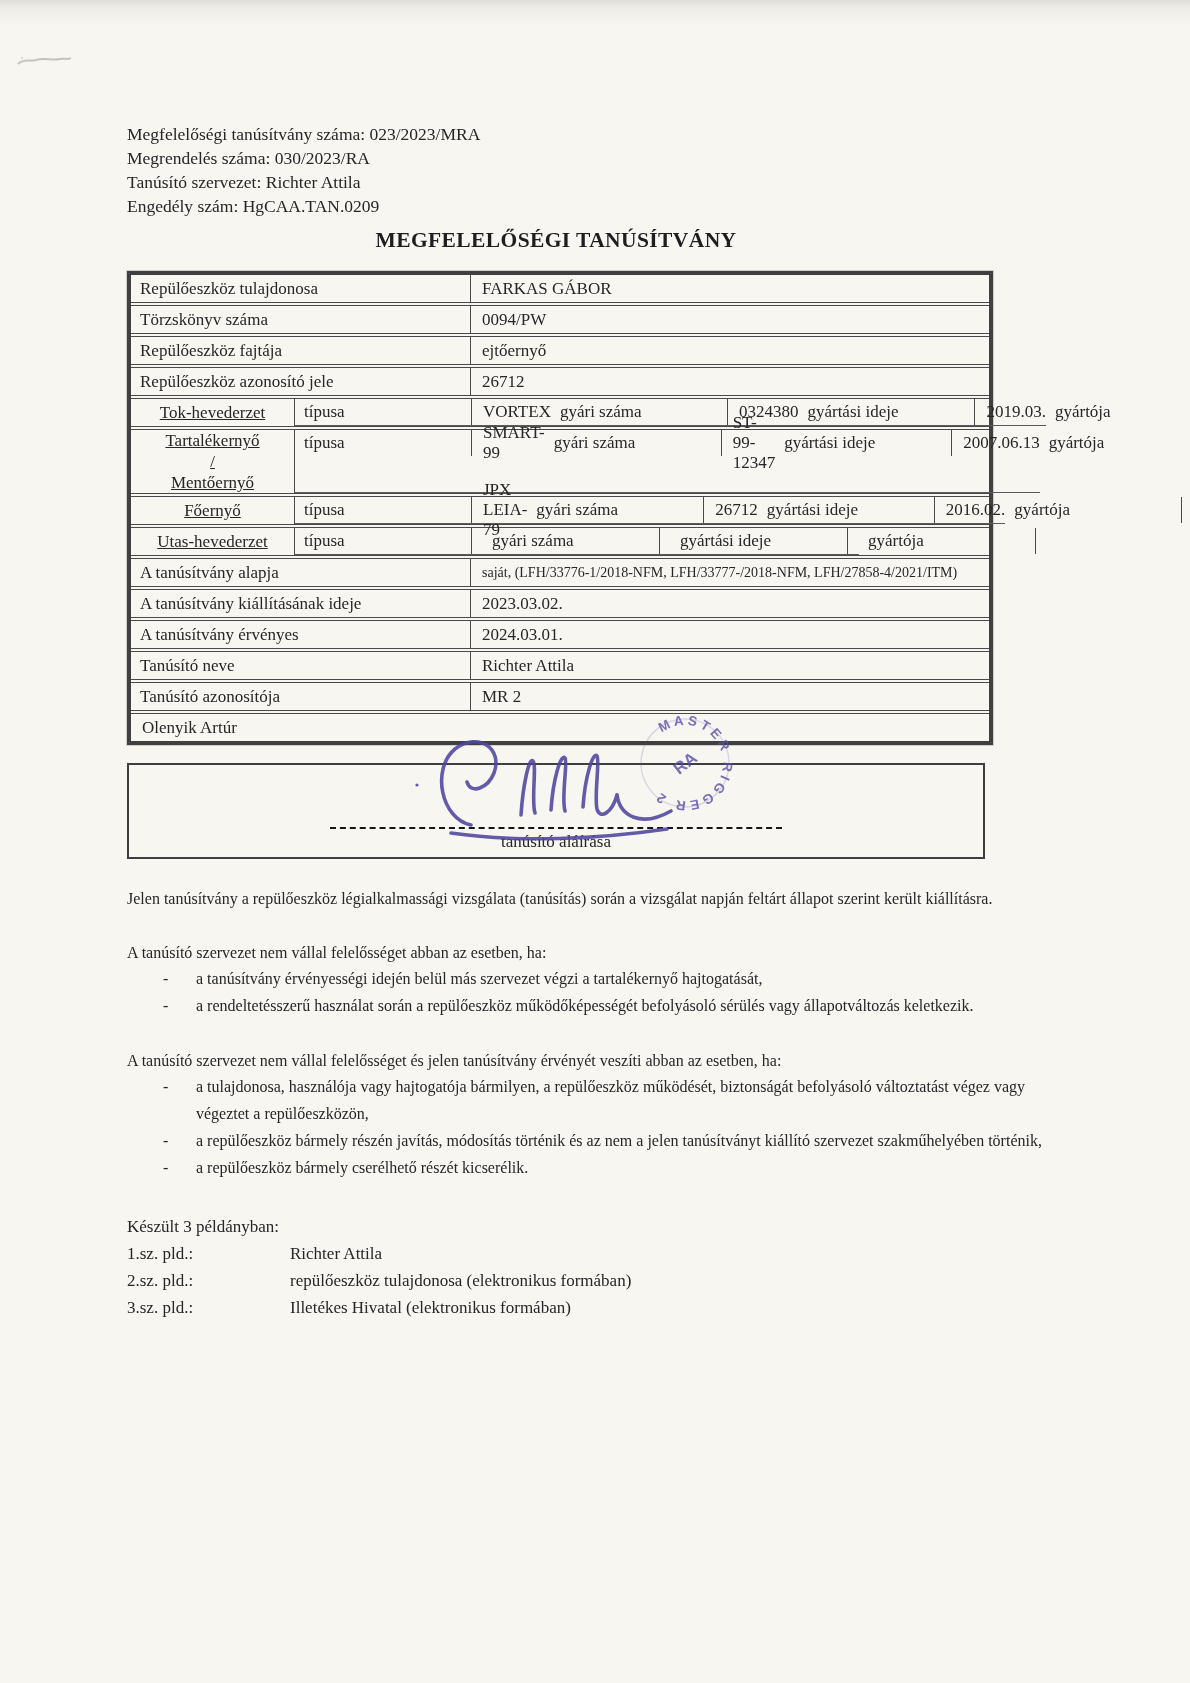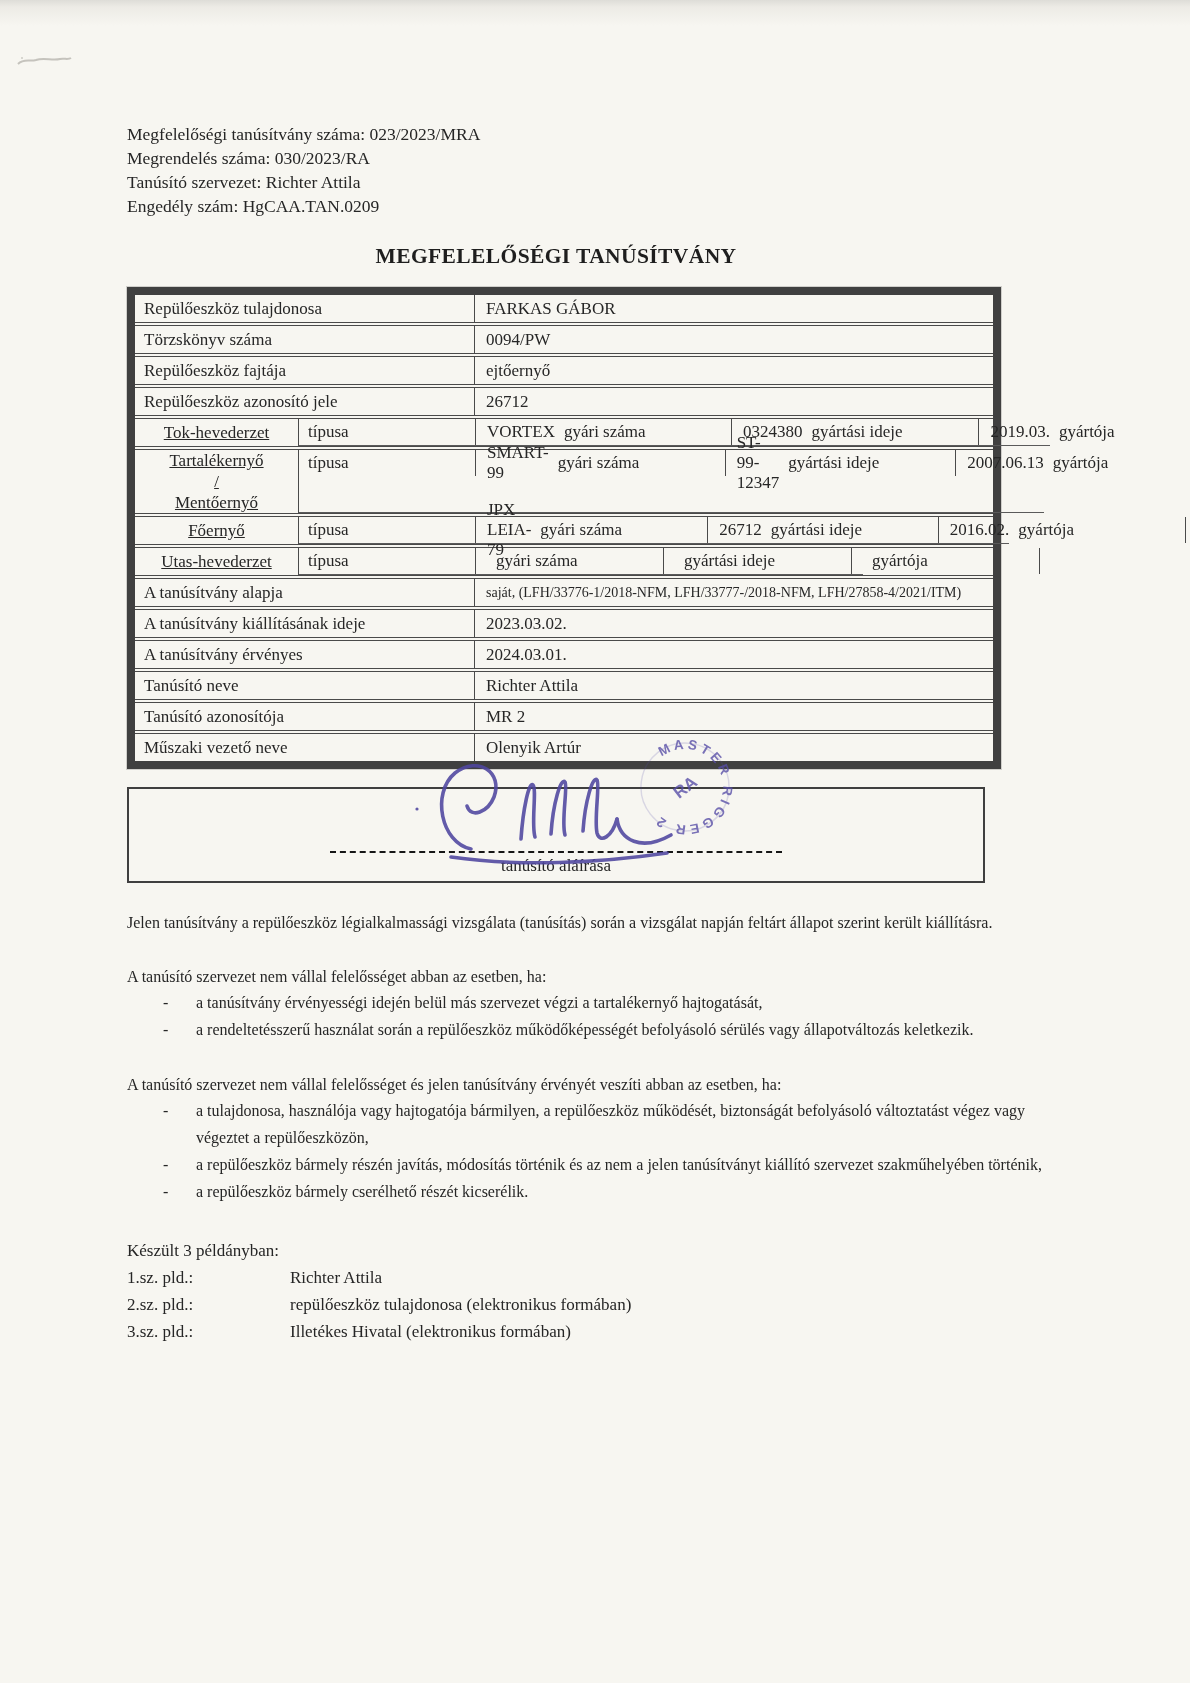--- a/index.html
+++ b/index.html
@@ -15,24 +15,24 @@
   .scan-top{position:absolute;top:0;left:0;width:1190px;height:26px;
     background:linear-gradient(180deg,#c9c8c3 0px,#e4e2dc 7px,rgba(247,246,241,0) 26px);
     opacity:.55;}
   .smudge{position:absolute;top:52px;left:14px;opacity:.75;}
   .content{position:absolute;left:127px;top:0;width:944px;}
 
   .hdr{margin-top:122px;}
   .hdr-line{font-size:17.5px;line-height:24px;}
 
   .title{width:858px;text-align:center;font-weight:bold;font-size:21.5px;
-    letter-spacing:.4px;margin-top:26px;margin-bottom:13px;color:#1e1e1e;}
-
-  
-  .ctable{width:858px;border:8px solid #404040;box-shadow:0 0 0 1px rgba(90,90,90,.25);margin-top:18px;}
+    letter-spacing:.4px;margin-top:10px;margin-bottom:13px;color:#1e1e1e;}
+
+  
+  .ctable{width:858px;border:4px solid #404040;box-shadow:0 0 0 1px rgba(90,90,90,.25);margin-top:18px;}
   .trow{display:flex;border-bottom:4px double #4a4a4a;}
   .trow:last-child{border-bottom:none;}
   .row-label{width:330px;min-width:330px;border-right:1.5px solid #4a4a4a;
     padding:0 0 0 9px;font-size:17px;display:flex;align-items:center;height:27px;}
   .row-value{flex:1;padding:0 0 0 11px;font-size:17px;display:flex;align-items:center;height:27px;}
   .row-value.small{font-size:14px;}
   .group-label{width:163px;min-width:163px;border-right:1.5px solid #4a4a4a;
     font-size:17px;display:flex;align-items:center;justify-content:center;
     text-align:center;white-space:pre-line;line-height:21px;text-decoration:underline;}
   .group-rows{flex:1;display:flex;flex-direction:row;}
@@ -206,21 +206,20 @@
     </div>
     <div class="trow">
       <div class="row-label">Tanúsító neve</div>
       <div class="row-value">Richter Attila</div>
     </div>
     <div class="trow">
       <div class="row-label">Tanúsító azonosítója</div>
       <div class="row-value">MR 2</div>
     </div>
     <div class="trow">
-      <div class="row-label">Műszaki vezető neve</div>
       <div class="row-value">Olenyik Artúr</div>
     </div>
   </div>
 
   <div class="sigbox">
     <svg class="sig-scribble" width="300" height="145" viewBox="0 0 300 145">
       <g fill="none" stroke="#4f46a0" stroke-width="3.6" stroke-linecap="round" opacity="0.88">
         <circle cx="8" cy="72" r="1.6" fill="#4f46a0" stroke="none"></circle>
         <path d="M62,112 C32,106 22,56 46,36 C70,18 94,36 85,60 C79,75 62,82 58,69"></path>
         <path d="M112,102 C114,72 120,44 124,48 C128,52 122,87 126,100"></path>

